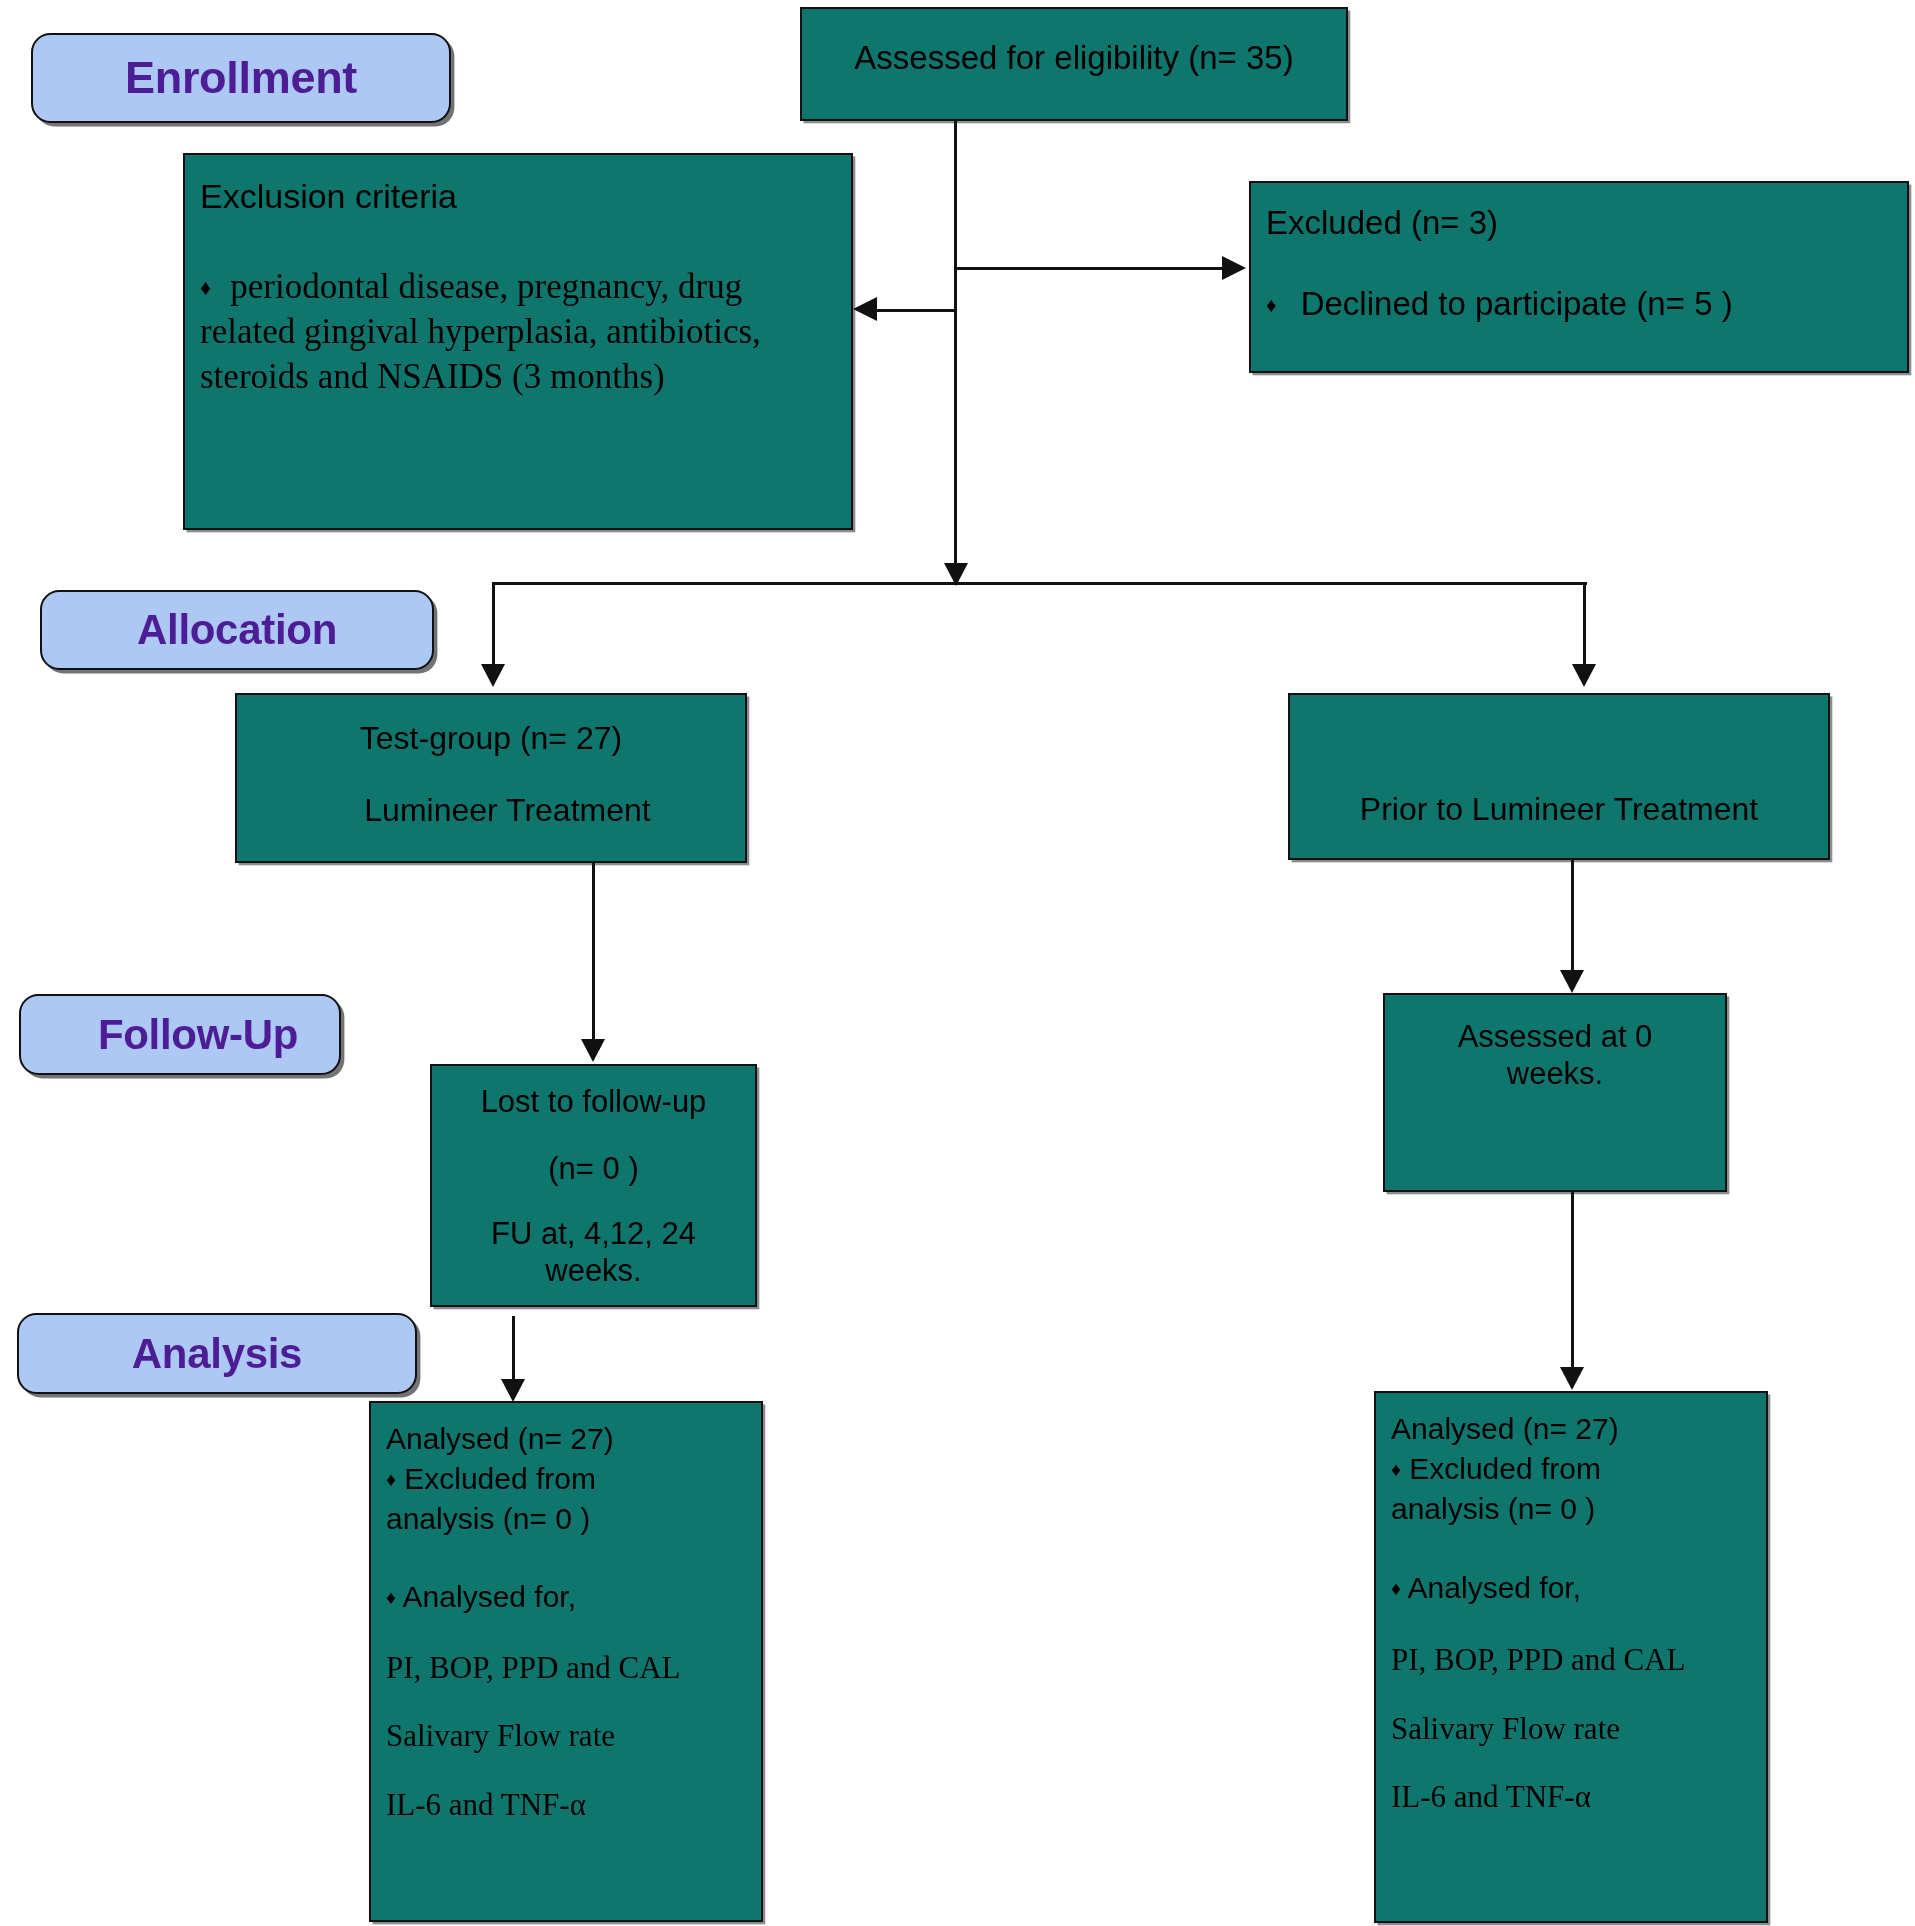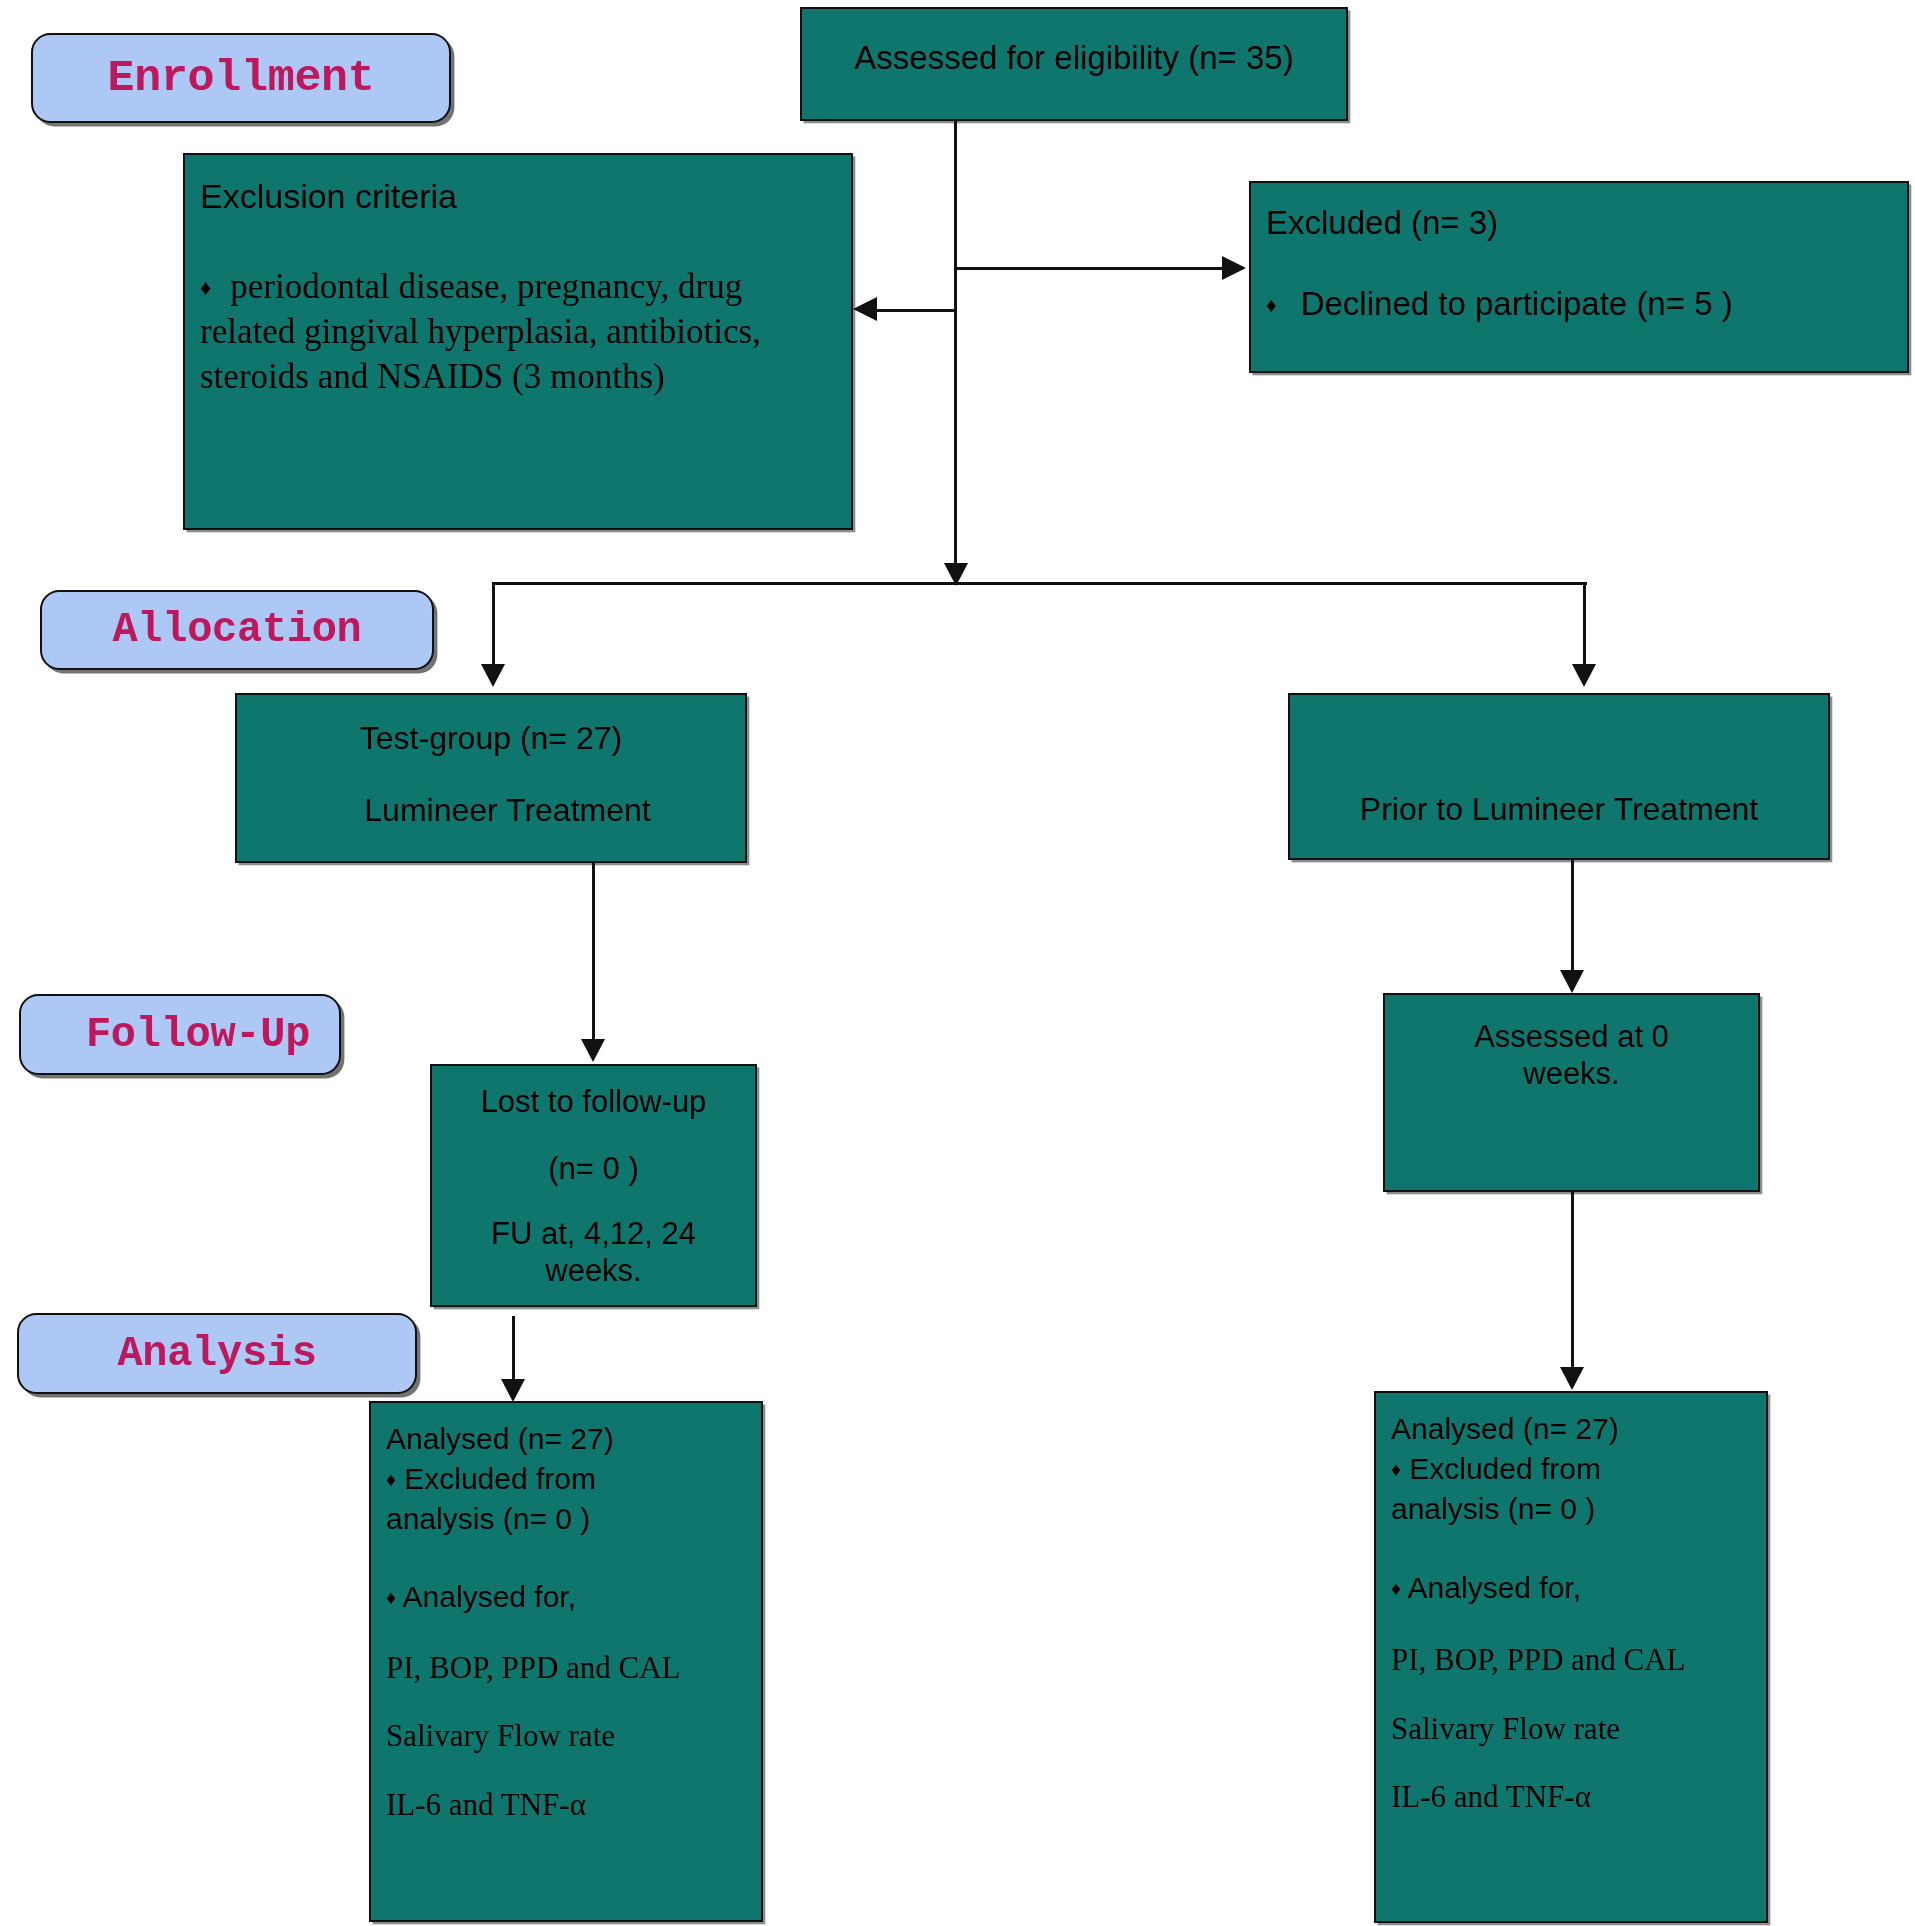--- a/index.html
+++ b/index.html
@@ -11,23 +11,23 @@
   .badge{
     position:absolute;
     background:#aec8f5;
     border:2.9px solid #111;
     border-radius:19.4px;
     box-shadow:4px 4px 0 -0.6px rgba(0,0,0,0.55);
     display:flex;align-items:center;justify-content:center;
     box-sizing:border-box;
   }
   .badge span{
-    color:#be185d;
+    color:#4c1d95;
     font-weight:bold;
-    font-family:Liberation Mono, monospace;
+    font-family:Liberation Sans, sans-serif;
     letter-spacing:-0.3px;
     white-space:nowrap;
   }
 
   
   .box{
     position:absolute;
     background:#0f766e;
     border:2.3px solid #111;
     box-sizing:border-box;
@@ -124,21 +124,21 @@
   </div>
   <div class="inner ctr sans" style="top:85px;font-size:31px;">
     <span class="ln">(n= 0 )</span>
   </div>
   <div class="inner ctr sans" style="top:150px;font-size:31px;line-height:1.18;">
     <span class="ln">FU at, 4,12, 24</span>
     <span class="ln">weeks.</span>
   </div>
 </div>
 
-<div class="box" style="left:1383px;top:993px;width:377px;height:199px;padding-left:17px;">
+<div class="box" style="left:1383px;top:993px;width:344px;height:199px;padding-left:17px;">
   <div class="inner ctr sans" style="top:23px;font-size:31px;line-height:1.2;">
     <span class="ln">Assessed at 0</span>
     <span class="ln">weeks.</span>
   </div>
 </div>
 
 <div class="box" style="left:369px;top:1401px;width:394px;height:521px;">
   <div class="inner lft sans" style="top:19.4px;font-size:30px;line-height:1.16;">
     <span class="ln">Analysed (n= 27)</span>
   </div>

